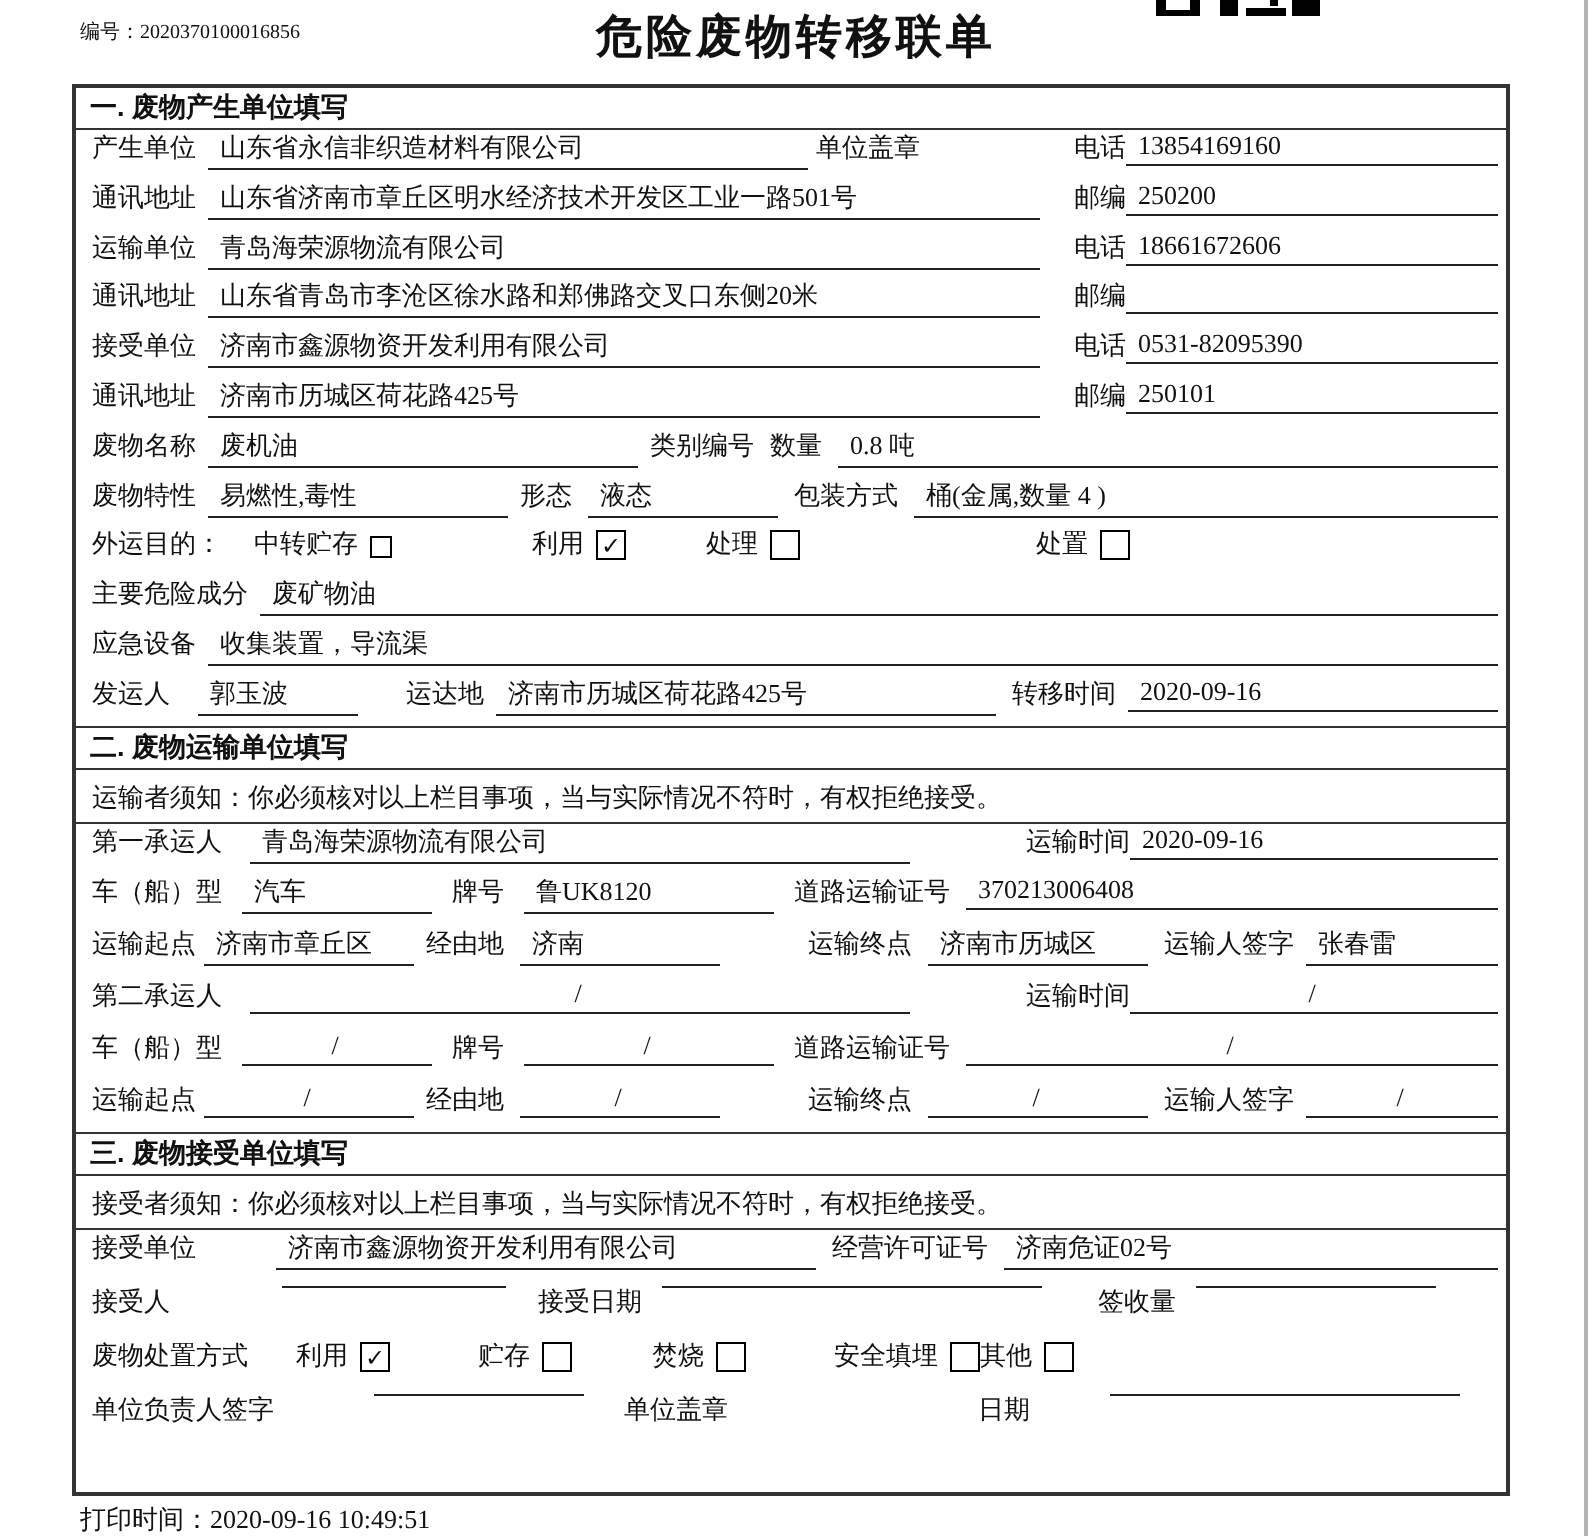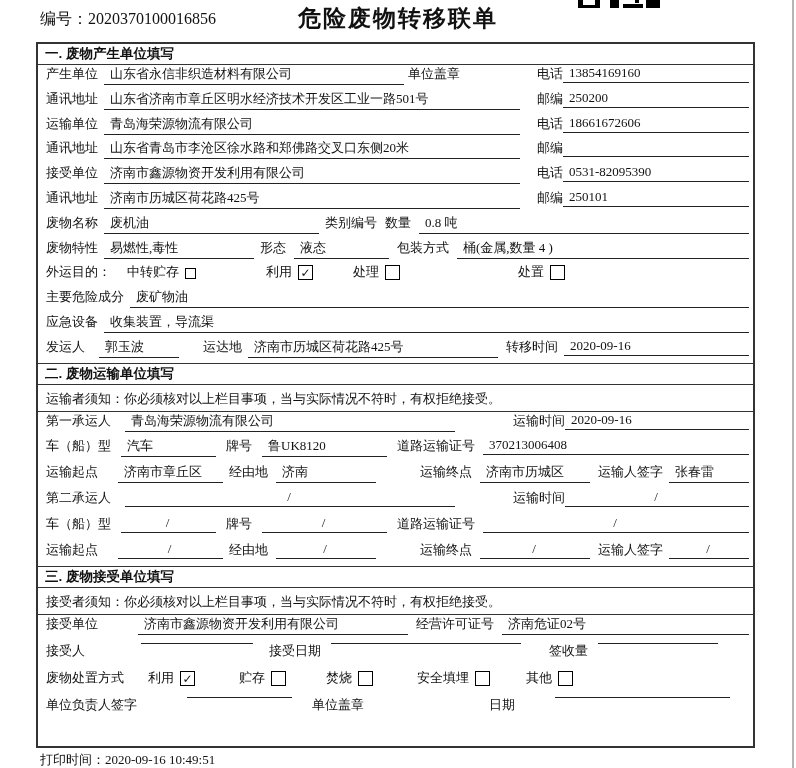--- a/index.html
+++ b/index.html
@@ -1,19 +1,19 @@
 <!DOCTYPE html>
 <html><head>
 <meta charset="utf-8">
 <style>
   html,body{margin:0;padding:0;background:#fff;}
   .page{position:relative;width:796px;height:768px;background:#ffffff;overflow:hidden;
         font-family:"Liberation Serif","DejaVu Serif",serif;font-size:13px;color:#111;}
   
-  .serial{position:absolute;left:40px;top:9px;font-size:16px;white-space:nowrap;}
+  .serial{position:absolute;left:40px;top:9px;font-size:10px;white-space:nowrap;}
   .title{position:absolute;left:0;right:0;top:3px;text-align:center;font-size:23px;font-weight:bold;
          font-family:"Liberation Sans","DejaVu Sans",sans-serif;letter-spacing:2px;}
   .qr{position:absolute;left:578px;top:0;width:84px;height:8px;}
   .qr div{position:absolute;background:#000;}
   .qr .qa{left:0;top:0;width:22px;height:8px;background:#fff;border-left:5px solid #000;
           border-right:5px solid #000;border-bottom:3px solid #000;box-sizing:border-box;}
   .qr .qb{left:32px;top:0;width:9px;height:8px;}
   .qr .qc{left:45px;top:4px;width:20px;height:4px;}
   .qr .qd{left:57px;top:0;width:4px;height:3px;}
   .qr .qe{left:68px;top:0;width:14px;height:8px;}
@@ -35,24 +35,24 @@
   .f1{flex:1 1 auto;}
   .ctr{text-align:center;padding-left:0;}
   .rgrp{margin-left:auto;display:flex;align-items:flex-end;}
   
   .w80{width:80px}.w95{width:95px}.w100{width:100px}.w105{width:105px}.w110{width:110px}
   .w112{width:112px}.w120{width:120px}.w125{width:125px}.w150{width:150px}.w160{width:160px}
   .w175{width:175px}.w184{width:184px}.w186{width:186px}.w190{width:190px}.w215{width:215px}
   .w250{width:250px}.w270{width:270px}.w300{width:300px}.w330{width:330px}.w416{width:416px}
   
   .ml4{margin-left:4px}.ml6{margin-left:6px}.ml8{margin-left:8px}.ml10{margin-left:10px}.ml16{margin-left:16px}.ml20{margin-left:20px}.ml24{margin-left:24px}
-  .ml28{margin-left:28px}.ml36{margin-left:36px}.ml40{margin-left:40px}.ml44{margin-left:44px}
+  .ml28{margin-left:28px}.ml36{}.ml40{margin-left:40px}.ml44{margin-left:44px}
   .ml50{margin-left:50px}.ml56{margin-left:56px}.ml70{margin-left:70px}.ml88{margin-left:40px}
   .ml118{margin-left:118px}.ml125{margin-left:125px}
-  .mr6{margin-right:6px}.mr8{margin-right:20px}.mr10{margin-right:10px}.mr12{}
+  .mr6{margin-right:6px}.mr8{margin-right:4px}.mr10{margin-right:10px}.mr12{}
   .mr14{margin-right:14px}
   
   .cbg{display:flex;align-items:flex-end;}
   .cb{flex:none;width:13px;height:13px;border:1.5px solid #000;box-sizing:content-box;
       margin-left:6px;margin-bottom:1px;display:inline-flex;align-items:center;justify-content:center;
       font-size:12px;line-height:1;font-family:"DejaVu Sans",sans-serif;}
   .cb-sm{width:9px;height:9px;border:1px solid #000;font-size:8px;margin-bottom:2px;}
   
   .printline{position:absolute;left:40px;top:751px;font-size:13px;white-space:nowrap;}
 </style>

